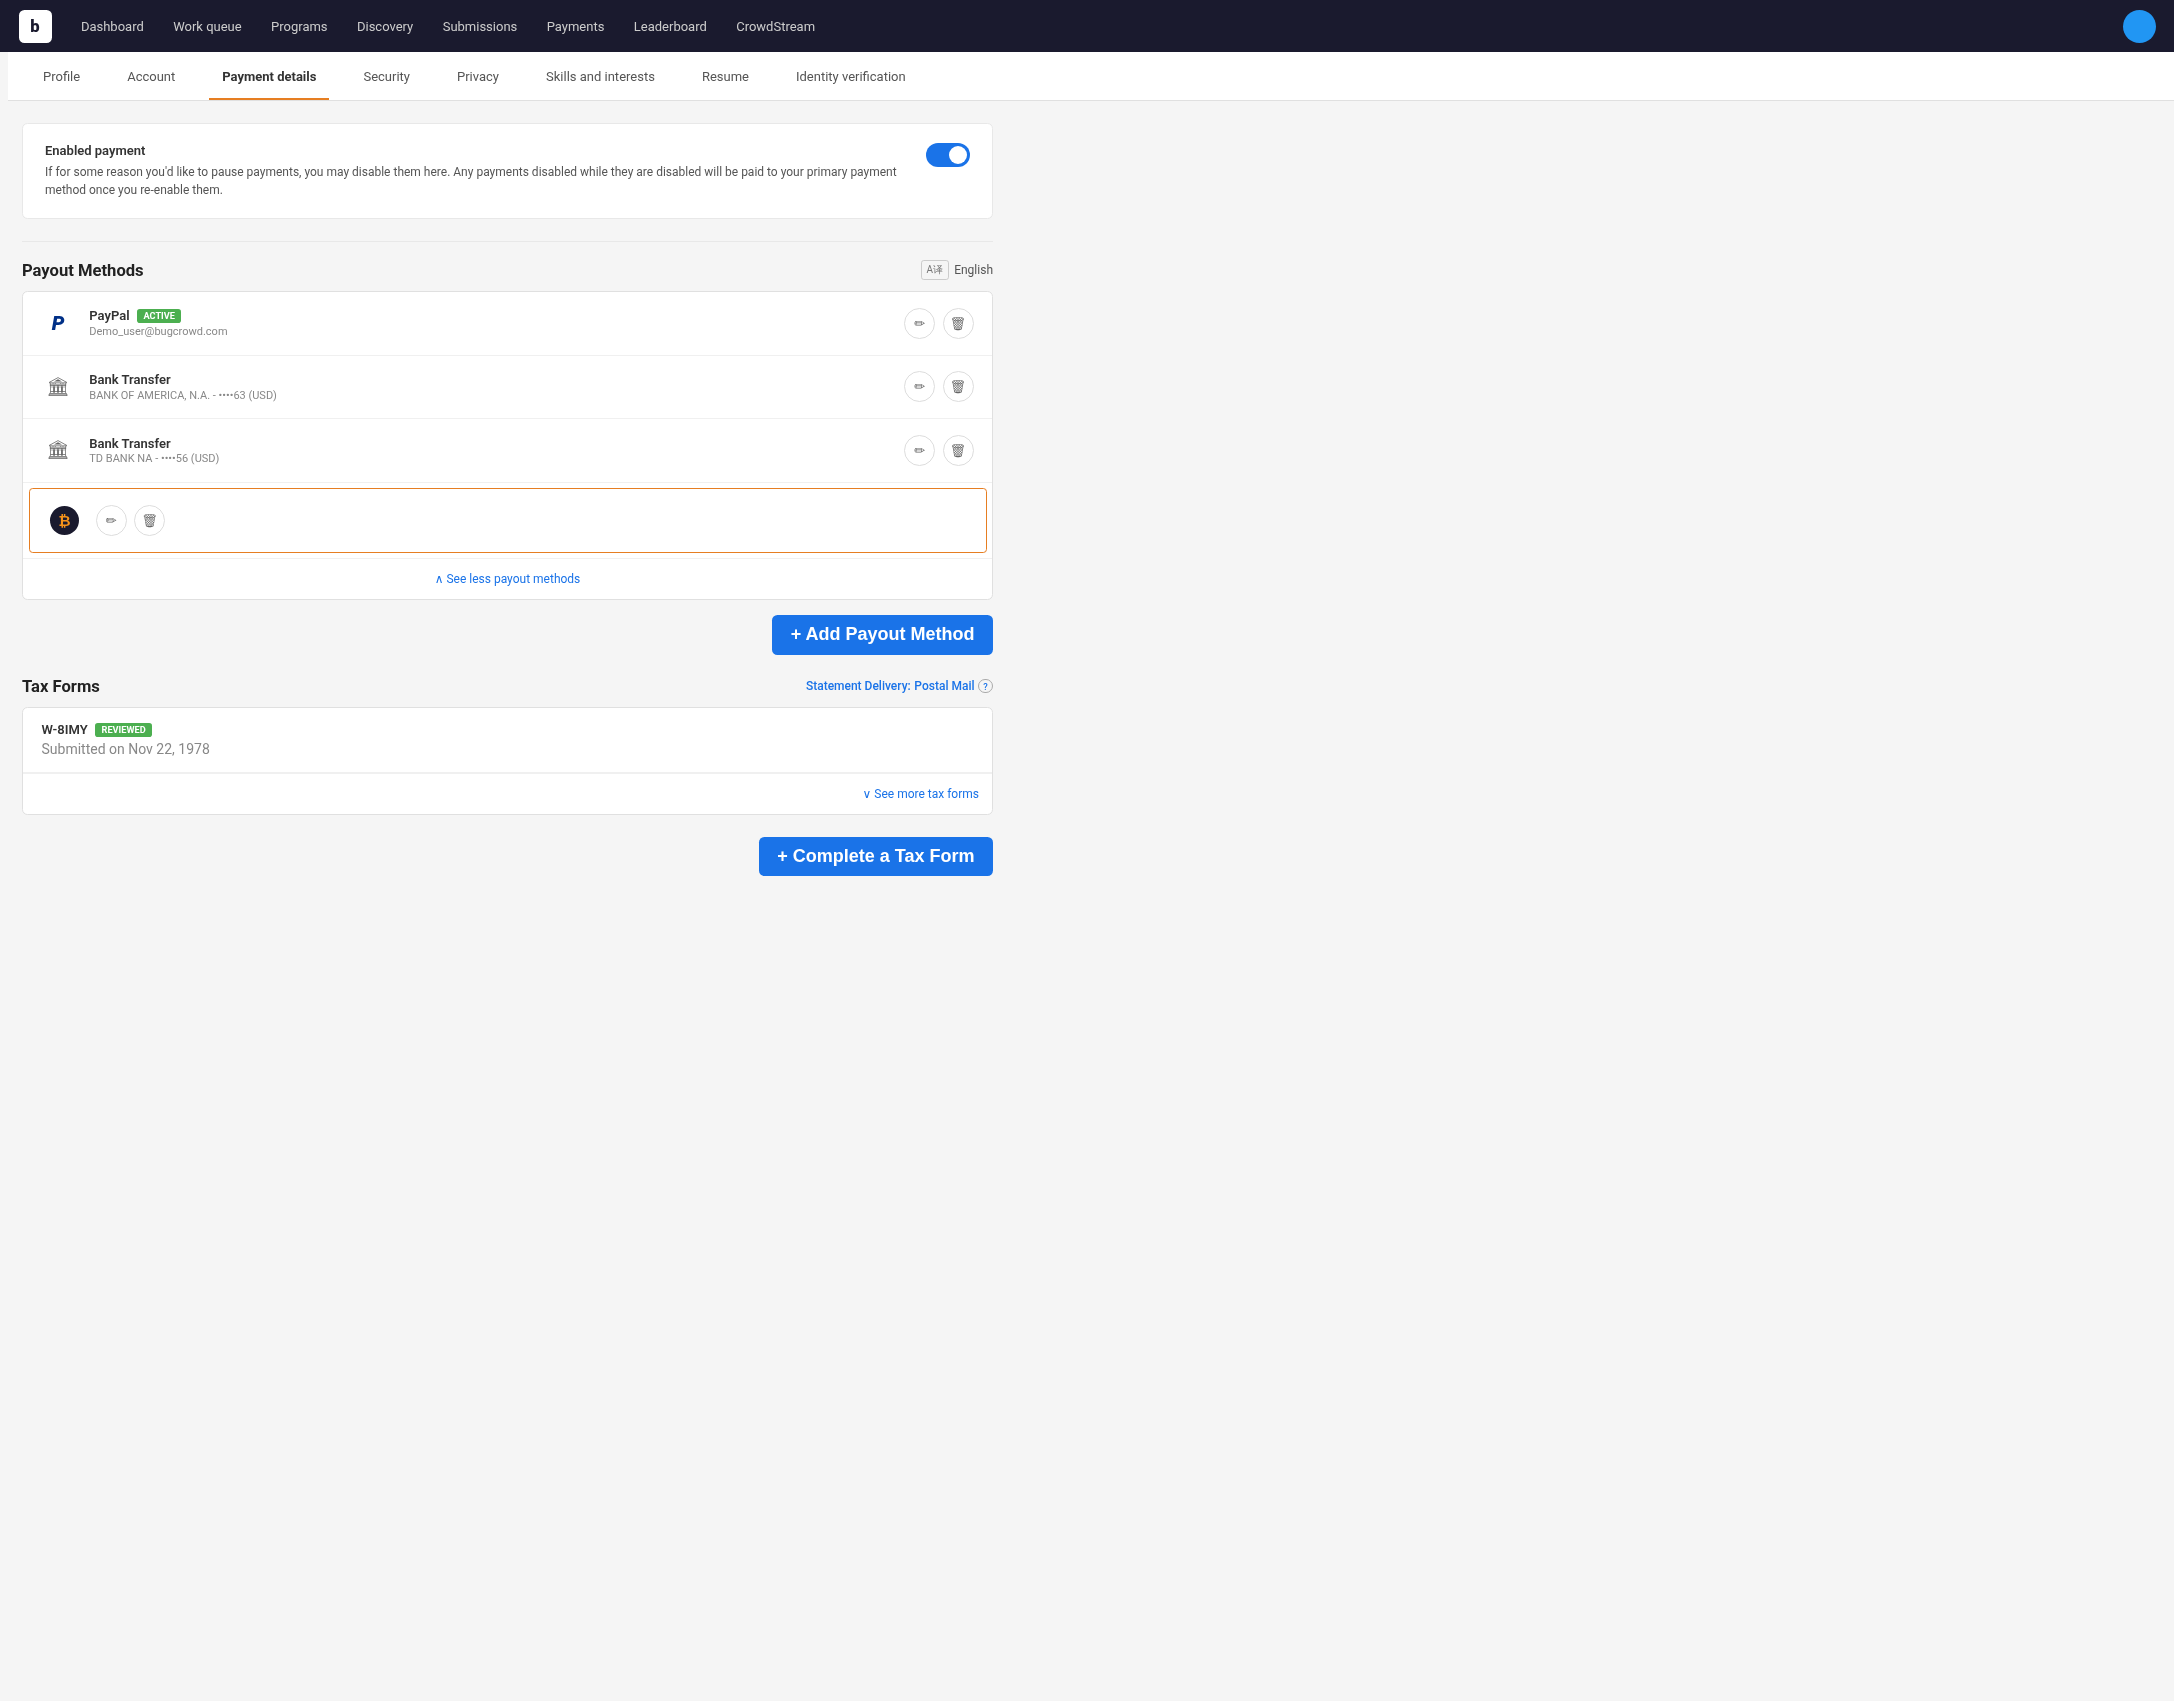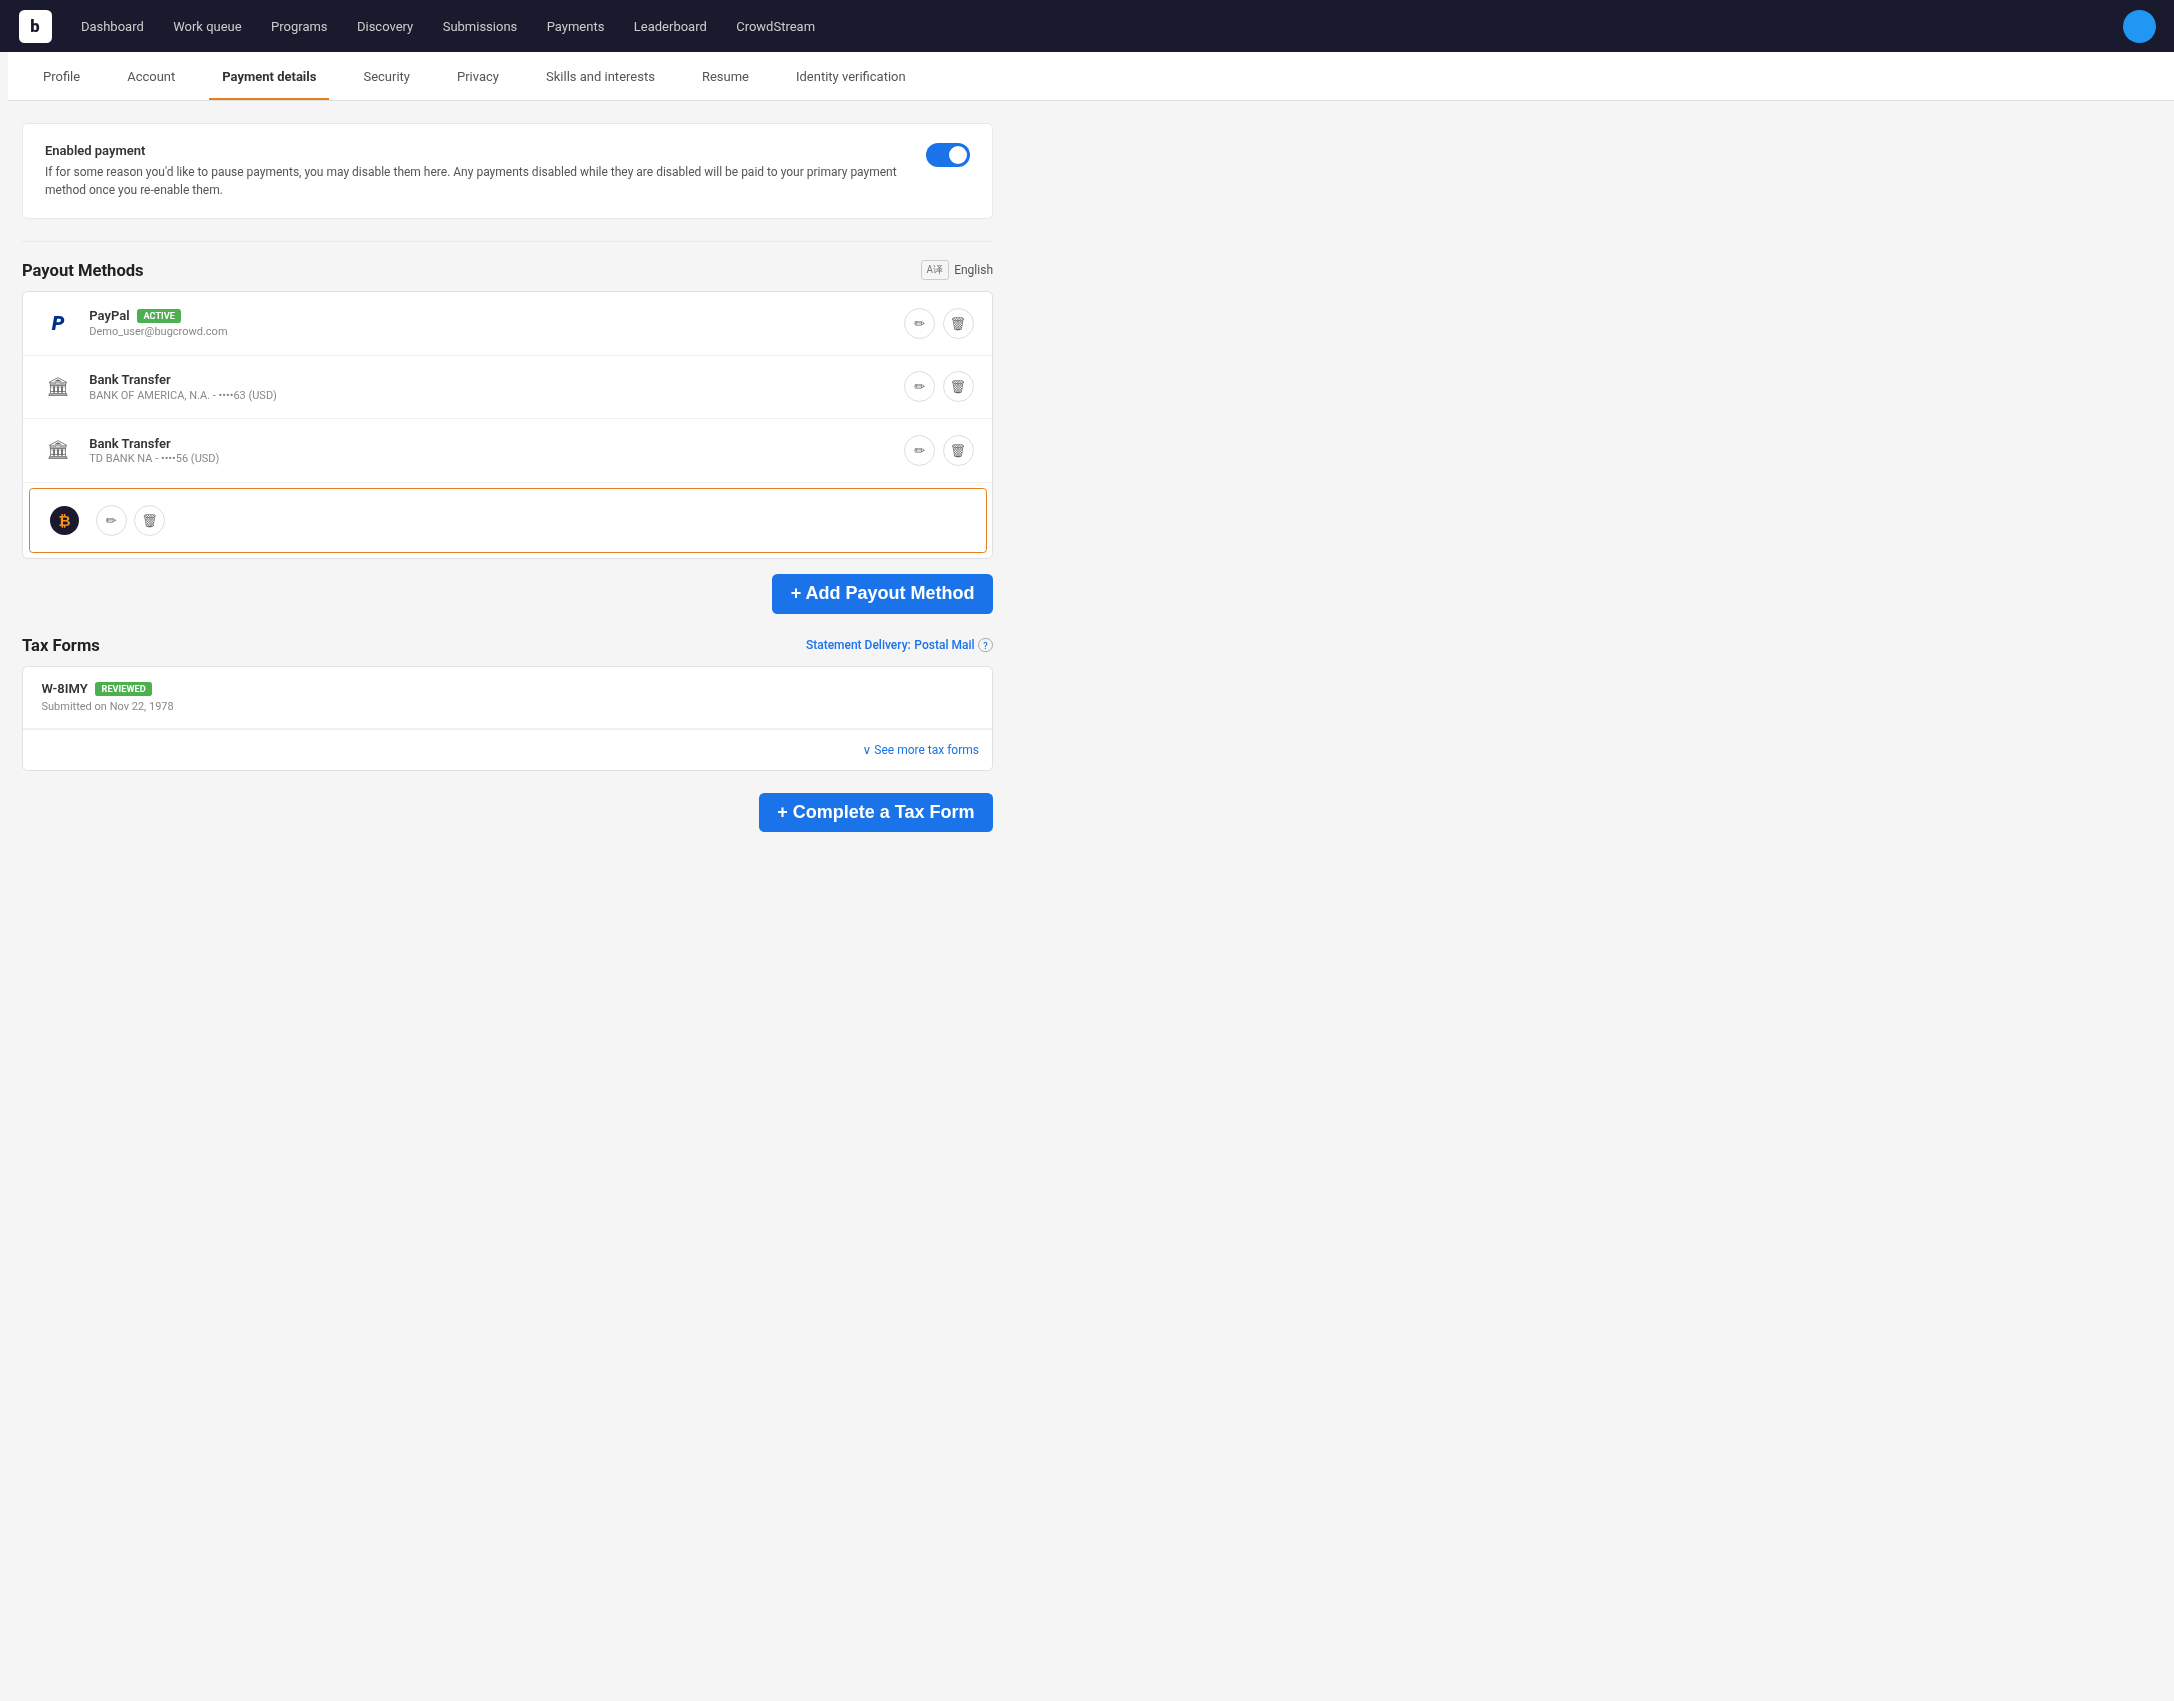--- a/index.html
+++ b/index.html
@@ -313,21 +313,21 @@
     .tax-name {
       font-weight: 600;
       font-size: 13px;
       display: flex;
       align-items: center;
       gap: 7.4px;
       margin-bottom: 3.7px;
     }
     .tax-date {
       color: #888;
-      font-size: 11px;
+      font-size: 14px;
     }
 
     .see-more-link {
       display: block;
       text-align: right;
       padding: 13px;
       color: #1a73e8;
       font-size: 12px;
       cursor: pointer;
       border-top: 0.9px solid #f0f0f0;
@@ -494,20 +494,21 @@
           <div class="payout-icon">
             <div class="bitcoin-icon-wrap">₿</div>
           </div>
           <div class="payout-actions">
             <button class="icon-btn">✏</button>
             <button class="icon-btn">🗑</button>
           </div>
         </div>
       </div>
 
+      <div class="see-less-link">∧ See less payout methods</div>
     </div>
 
     <div class="add-btn">
       <button class="btn-primary">+ Add Payout Method</button>
     </div>
 
     <div class="tax-section">
       <div class="tax-header">
         <h2 class="section-title">Tax Forms</h2>
         <div class="statement-delivery">

